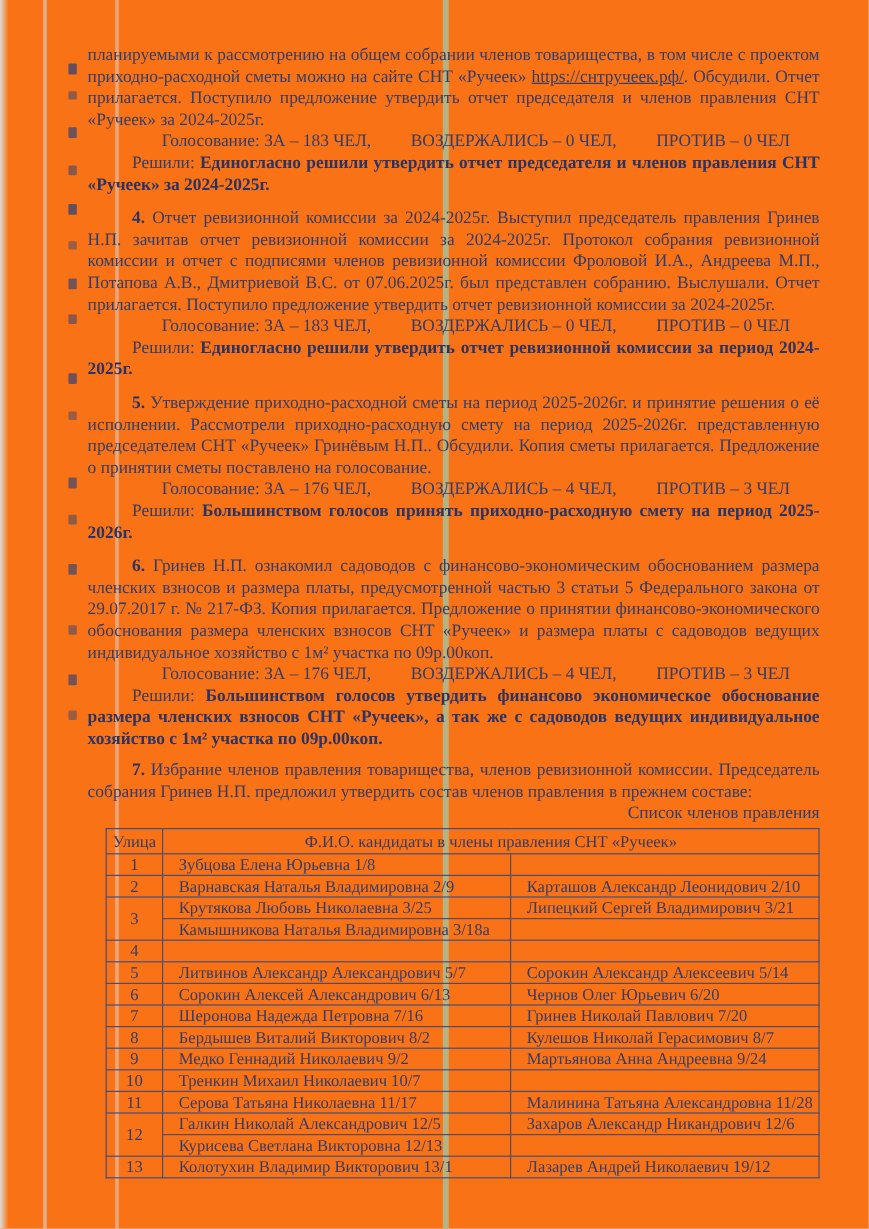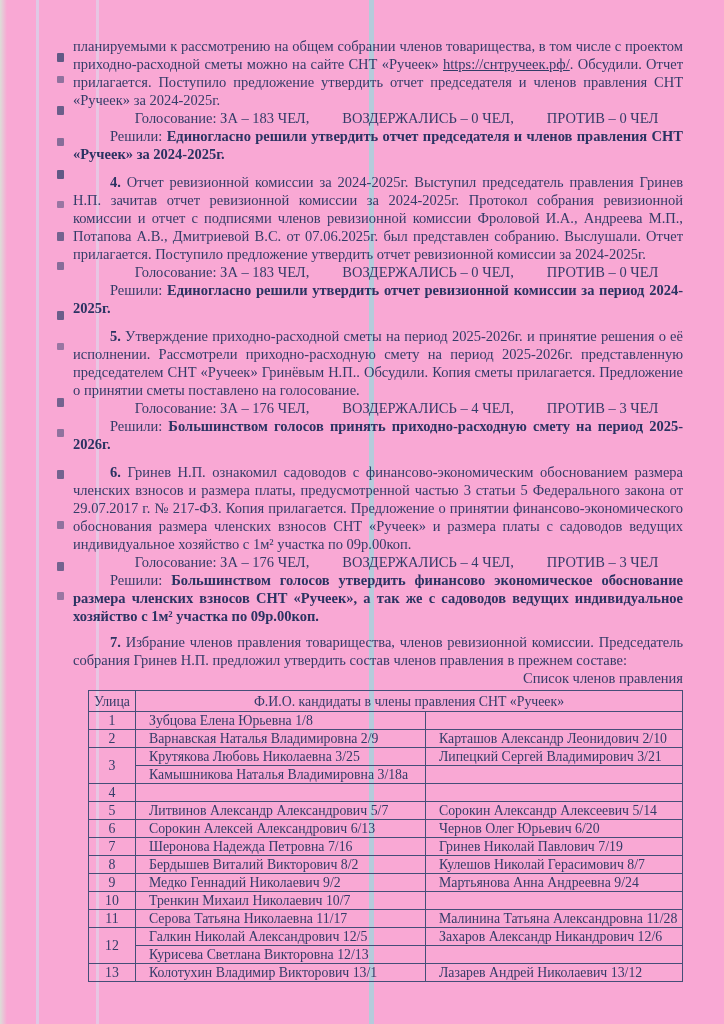--- a/index.html
+++ b/index.html
@@ -3,21 +3,21 @@
 <meta charset="utf-8">
 <style>
   html,body { margin:0; padding:0; }
   body {
     width:724px; height:1024px;
     background:#f4f4f1;
     font-family:"Liberation Serif", "DejaVu Serif", serif;
   }
   .page {
     position:relative; width:724px; height:1024px;
-    background:#f9a8d4; overflow:hidden;
+    background:#f97316; overflow:hidden;
     color:#333c68;
   }
   
   .vline { position:absolute; top:0; bottom:0; pointer-events:none; }
   .vline-left   { left:36px;  width:3px; background:rgba(203,228,242,0.55); }
   .vline-mid    { left:96px;  width:3px; background:rgba(208,234,246,0.45); }
   .vline-center { left:369px; width:5px; background:rgba(123,232,224,0.55); }
   .page-edge { position:absolute; left:0; top:0; bottom:0; width:7px;
     background:linear-gradient(to right,#dddDd8,rgba(255,255,255,0)); pointer-events:none; }
   .speck { position:absolute; left:57px; width:7px; background:#3c4672; border-radius:1px;
@@ -144,21 +144,21 @@
             <td class="name-b">Сорокин Александр Алексеевич 5/14</td>
           </tr>
           <tr>
             <td class="street">6</td>
             <td class="name-a">Сорокин Алексей Александрович 6/13</td>
             <td class="name-b">Чернов Олег Юрьевич 6/20</td>
           </tr>
           <tr>
             <td class="street">7</td>
             <td class="name-a">Шеронова Надежда Петровна 7/16</td>
-            <td class="name-b">Гринев Николай Павлович 7/19</td>
+            <td class="name-b">Гринев Николай Павлович 7/20</td>
           </tr>
           <tr>
             <td class="street">8</td>
             <td class="name-a">Бердышев Виталий Викторович 8/2</td>
             <td class="name-b">Кулешов Николай Герасимович 8/7</td>
           </tr>
           <tr>
             <td class="street">9</td>
             <td class="name-a">Медко Геннадий Николаевич 9/2</td>
             <td class="name-b">Мартьянова Анна Андреевна 9/24</td>
@@ -178,19 +178,19 @@
             <td class="name-a">Галкин Николай Александрович 12/5</td>
             <td class="name-b">Захаров Александр Никандрович 12/6</td>
           </tr>
           <tr>
             <td class="name-a">Курисева Светлана Викторовна 12/13</td>
             <td class="name-b"></td>
           </tr>
           <tr>
             <td class="street">13</td>
             <td class="name-a">Колотухин Владимир Викторович 13/1</td>
-            <td class="name-b">Лазарев Андрей Николаевич 13/12</td>
+            <td class="name-b">Лазарев Андрей Николаевич 19/12</td>
           </tr>
         </tbody>
     </table>
 
   </div>
 </div>
 
 </body></html>

